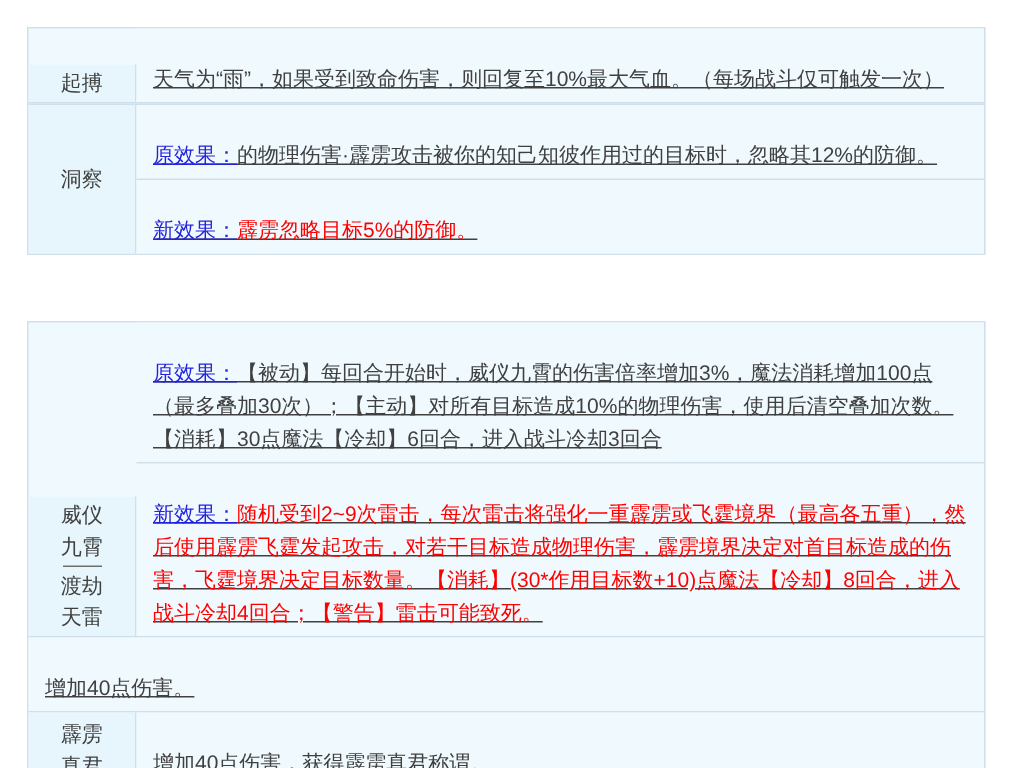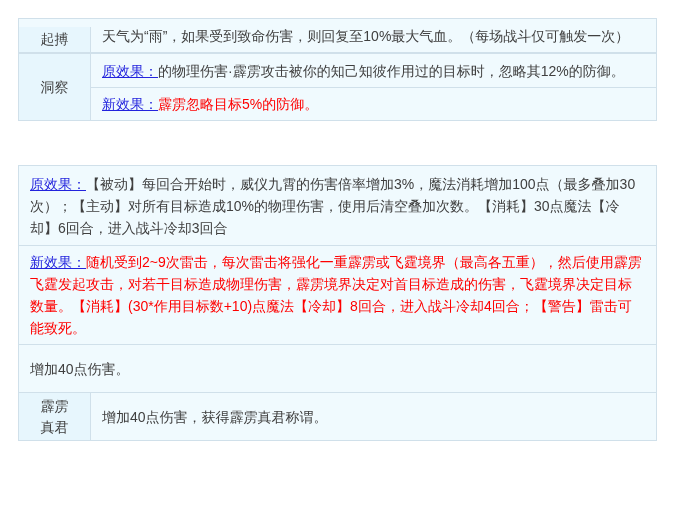--- a/index.html
+++ b/index.html
@@ -38,21 +38,21 @@
     white-space:pre-line;line-height:21px;color:var(--text);
     display:flex;align-items:center;justify-content:center;flex:1;
     padding:2px 4px;
   }
   .label-dash{
     width:26px;border-top:1px solid var(--dash);height:0;flex:0 0 auto;
   }
   .cells{flex:1;display:flex;flex-direction:column;background:var(--cell-bg);}
   .cell{
     flex:1;display:flex;flex-direction:column;justify-content:center;
-    padding:5px 12px 5px 11px;min-height:33px;
+    padding:22px 12px 5px 11px;min-height:33px;text-decoration:underline;
   }
   .cell + .cell{border-top:1px solid var(--border);}
   .cell-text{margin:0;line-height:22px;}
   .effect-prefix{color:var(--blue);text-decoration:underline;}
   .cell.orig .effect-body{color:var(--text);}
   .cell.new .effect-body{color:var(--red);}
   .cell.plain .effect-body{color:var(--text);}
   .cell.tall{min-height:79px;}
   .cell.mid{min-height:47px;}
 </style>
@@ -89,20 +89,27 @@
           <p class="cell-text"><span class="effect-prefix">新效果：</span><span class="effect-body">霹雳忽略目标5%的防御。</span></p>
         </div>
       </div>
     </div>
 
   </section>
 
   <section class="skill-table">
 
     <div class="t-row">
+      <div class="label-col">
+        <div class="label-cell">威仪
+九霄</div>
+        <div class="label-dash"></div>
+        <div class="label-cell">渡劫
+天雷</div>
+      </div>
       <div class="cells">
         <div class="cell orig tall">
           <p class="cell-text"><span class="effect-prefix">原效果：</span><span class="effect-body">【被动】每回合开始时，威仪九霄的伤害倍率增加3%，魔法消耗增加100点（最多叠加30次）；【主动】对所有目标造成10%的物理伤害，使用后清空叠加次数。【消耗】30点魔法【冷却】6回合，进入战斗冷却3回合</span></p>
         </div>
         <div class="cell new tall">
           <p class="cell-text"><span class="effect-prefix">新效果：</span><span class="effect-body">随机受到2~9次雷击，每次雷击将强化一重霹雳或飞霆境界（最高各五重），然后使用霹雳飞霆发起攻击，对若干目标造成物理伤害，霹雳境界决定对首目标造成的伤害，飞霆境界决定目标数量。【消耗】(30*作用目标数+10)点魔法【冷却】8回合，进入战斗冷却4回合；【警告】雷击可能致死。</span></p>
         </div>
       </div>
     </div>
 

